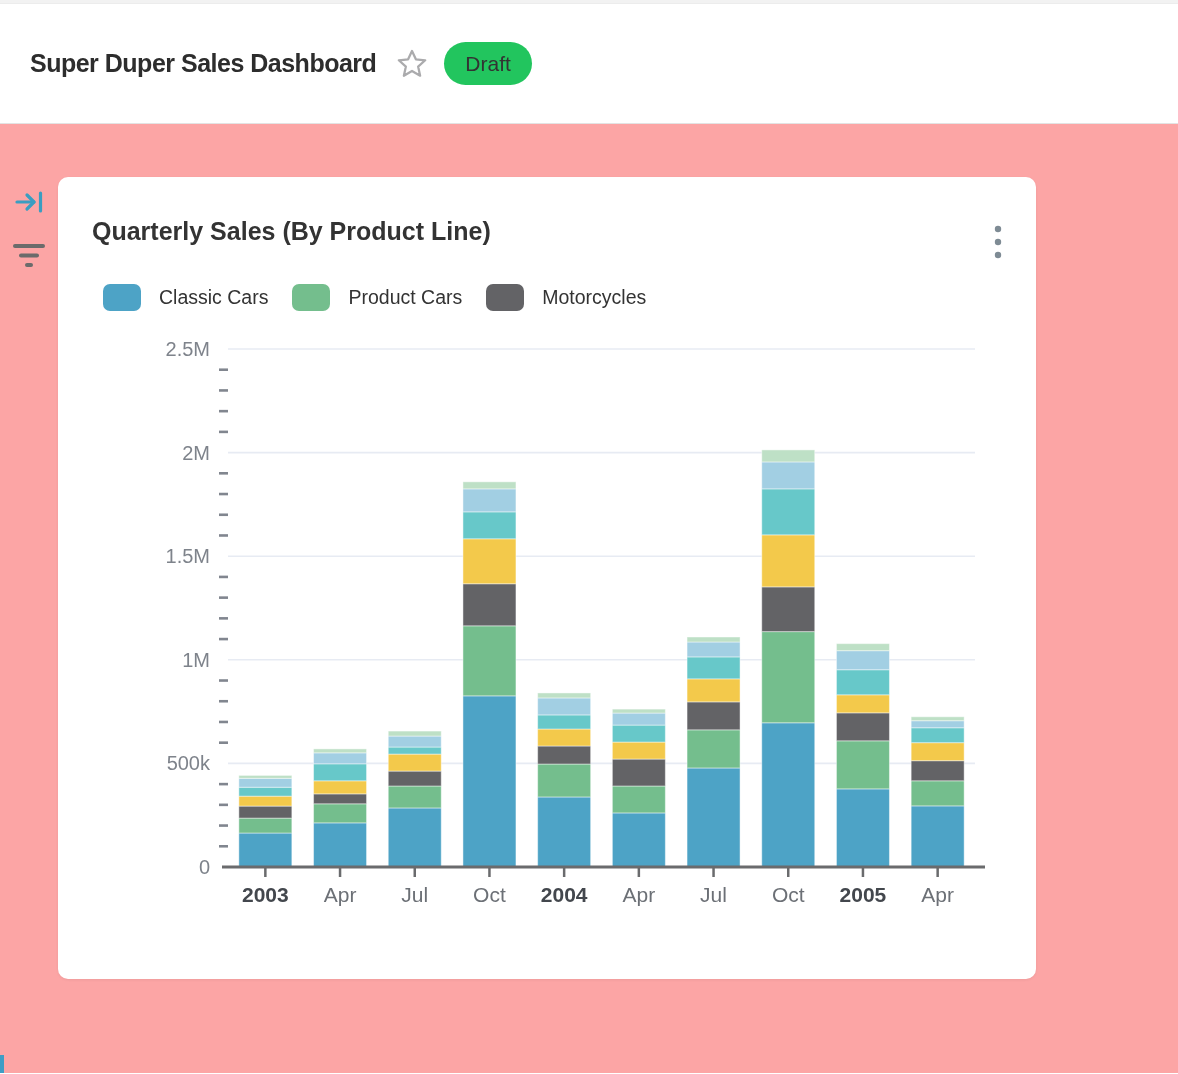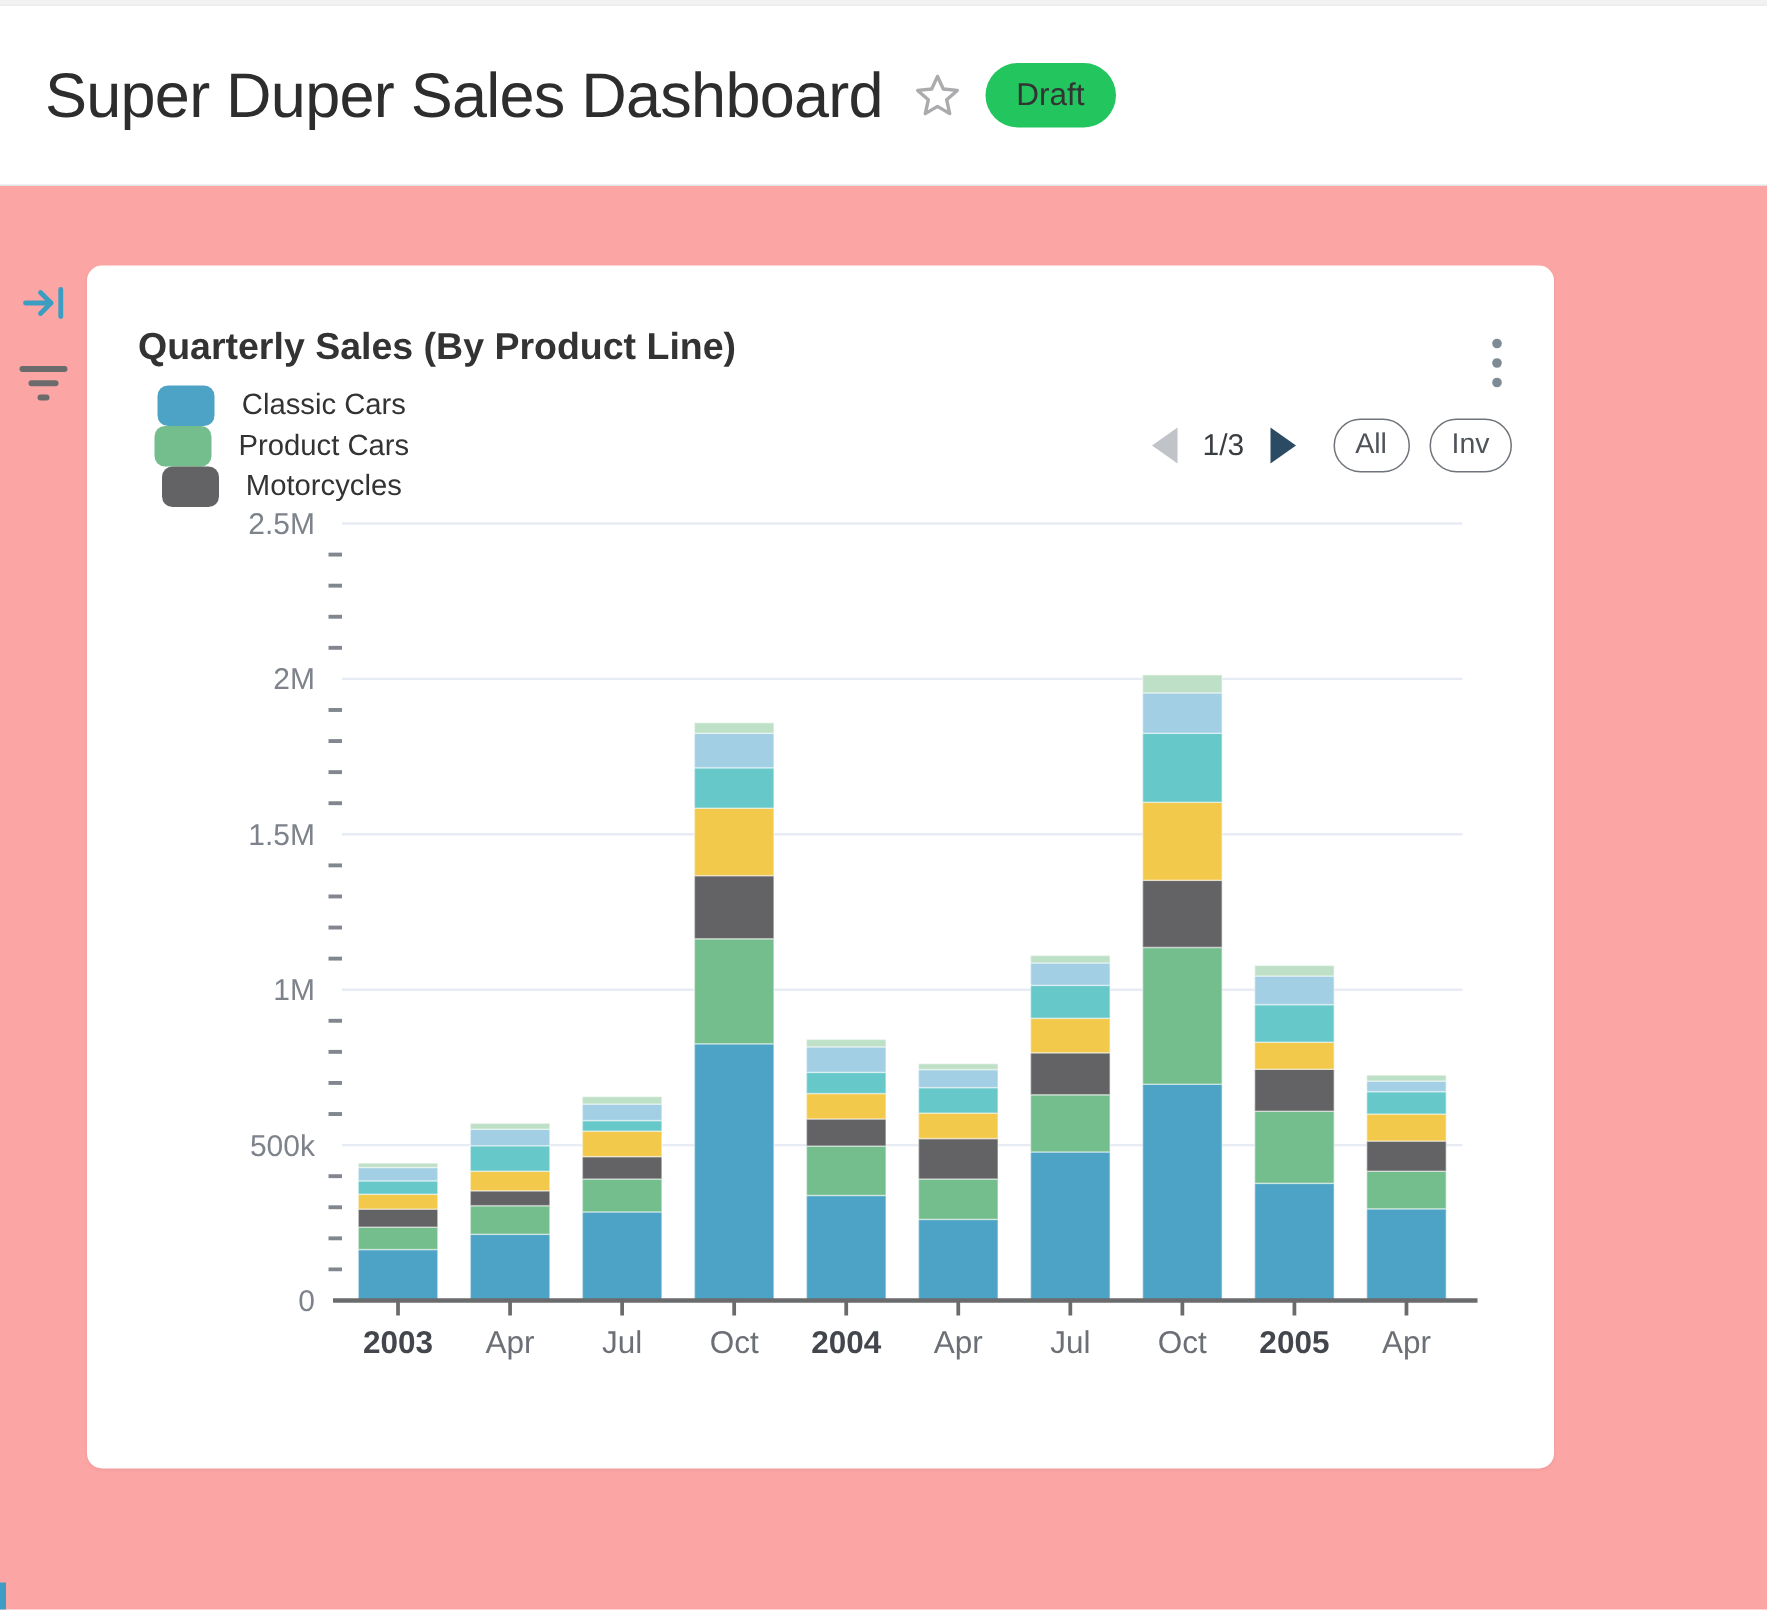--- a/index.html
+++ b/index.html
@@ -8,21 +8,21 @@
     width:1178px; height:1074px; overflow:hidden;
     font-family:"Liberation Sans", sans-serif;
     background:#ffffff; position:relative;
   }
   .top-strip { height:4px; background:#f2f2f2; border-bottom:1px solid #ececec; }
   .app-header {
     height:120px; background:#fff; display:flex; align-items:center;
     padding-left:30px; border-bottom:1px solid #e3e3e3;
   }
   .page-title {
-    font-size:42px; font-weight:400; color:#2d2d2d; letter-spacing:-0.5px; margin:0;
+    font-size:25px; font-weight:700; color:#2d2d2d; letter-spacing:-0.5px; margin:0;
   }
   .star-btn { background:none; border:none; padding:0; margin-left:20px; cursor:pointer; line-height:0; }
   .draft-badge {
     margin-left:16px; background:#22c55e; color:#333; font-size:21px;
     padding:9px 21px; border-radius:23px; line-height:1.2;
   }
   .content { position:relative; height:949px; background:#fca5a5; }
   .side-icon { position:absolute; background:none; border:none; padding:0; cursor:pointer; line-height:0; }
   .expand-btn { left:14px; top:63px; }
   .filter-btn { left:12px; top:116px; }
@@ -96,50 +96,35 @@
 
     <button class="kebab-btn">
       <svg width="12" height="38" viewBox="0 0 12 38">
         <circle cx="6" cy="6" r="3.2" fill="#7e8b94"></circle>
         <circle cx="6" cy="19" r="3.2" fill="#7e8b94"></circle>
         <circle cx="6" cy="32" r="3.2" fill="#7e8b94"></circle>
       </svg>
     </button>
 
     <div class="legend-bar">
-      <div id="legend-items" style="display:flex;align-items:center;flex-direction:column;">
+      <div id="legend-items" style="display:flex;align-items:flex-end;">
           <div class="legend-item">
             <span class="legend-swatch" style="background: rgb(77, 163, 198);"></span>
             <span class="legend-label">Classic Cars</span>
           </div>
           <div class="legend-item">
             <span class="legend-swatch" style="background: rgb(116, 190, 141);"></span>
             <span class="legend-label">Product Cars</span>
           </div>
           <div class="legend-item">
             <span class="legend-swatch" style="background: rgb(99, 99, 102);"></span>
             <span class="legend-label">Motorcycles</span>
           </div>
         </div>
 
-      <div class="legend-pager">
-        <button class="pager-arrow">
-          <svg width="22" height="28" viewBox="0 0 22 28">
-            <polygon points="20,2 3,14 20,26" fill="#c0c4c8"></polygon>
-          </svg>
-        </button>
-        <span class="pager-text">1/3</span>
-        <button class="pager-arrow">
-          <svg width="22" height="28" viewBox="0 0 22 28">
-            <polygon points="2,2 19,14 2,26" fill="#2b4a63"></polygon>
-          </svg>
-        </button>
-        <button class="selector-pill first">All</button>
-        <button class="selector-pill">Inv</button>
-      </div>
     </div>
 
     <div class="chart-wrap">
       <svg id="chart-svg" width="978" height="630" viewBox="0 0 978 630">
           <text x="152" y="547" text-anchor="end" font-size="20" fill="#7e838b" font-family="&quot;Liberation Sans&quot;,sans-serif">0</text>
           <line x1="170" y1="436.4" x2="917" y2="436.4" stroke="#e7ebf3" stroke-width="1.6"></line>
           <text x="152" y="443.4" text-anchor="end" font-size="20" fill="#7e838b" font-family="&quot;Liberation Sans&quot;,sans-serif">500k</text>
           <line x1="170" y1="332.8" x2="917" y2="332.8" stroke="#e7ebf3" stroke-width="1.6"></line>
           <text x="152" y="339.8" text-anchor="end" font-size="20" fill="#7e838b" font-family="&quot;Liberation Sans&quot;,sans-serif">1M</text>
           <line x1="170" y1="229.2" x2="917" y2="229.2" stroke="#e7ebf3" stroke-width="1.6"></line>

